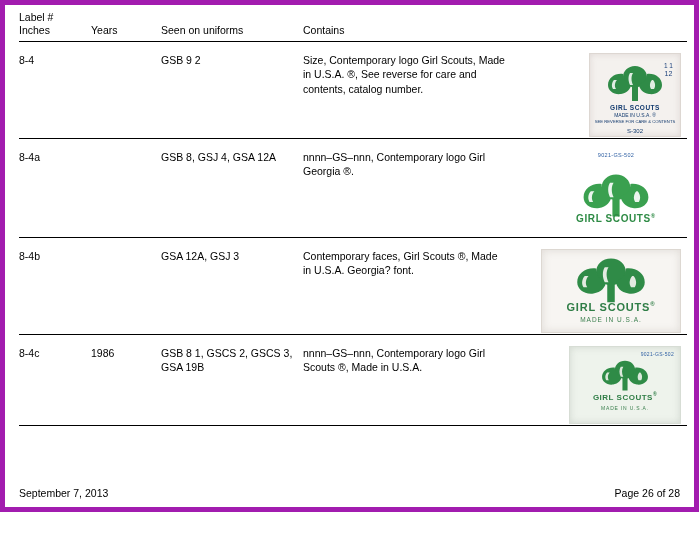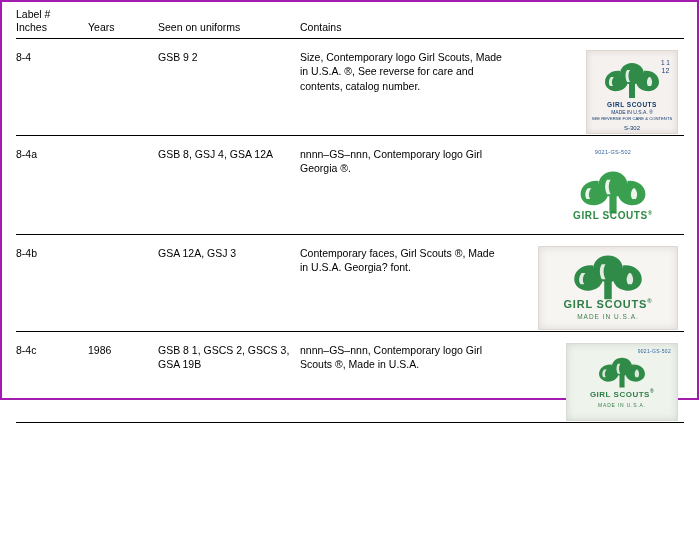--- a/index.html
+++ b/index.html
@@ -10,23 +10,23 @@
     width: 699px;
     height: 540px;
     background: #ffffff;
     font-family: "Liberation Sans", sans-serif;
     color: #000000;
     overflow: hidden;
   }
   .page {
     position: relative;
     width: 699px;
-    height: 400px;
+    height: 512px;
     box-sizing: border-box;
-    border: 2px solid #a21caf;
+    border: 5px solid #a21caf;
     background: #ffffff;
   }
   .doc-inner {
     position: absolute;
     left: 14px;
     top: 6px;
     width: 668px;
     height: 524px;
   }
   table.label-table {
@@ -422,13 +422,17 @@
               </div>
             </div>
           </td>
         </tr>
 
       </tbody>
     </table>
 
   </div>
 
+  <div class="footer">
+    <div>September 7, 2013</div>
+    <div>Page 26 of 28</div>
+  </div>
 </div>
 
 </body></html>

